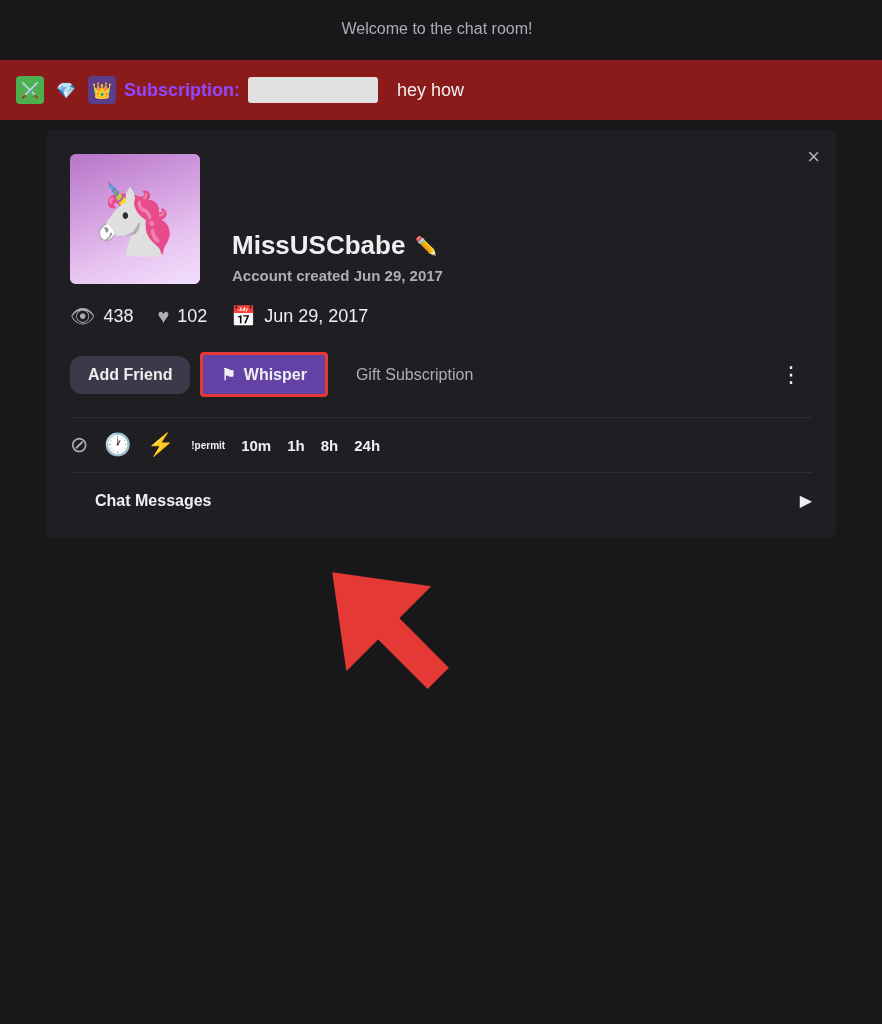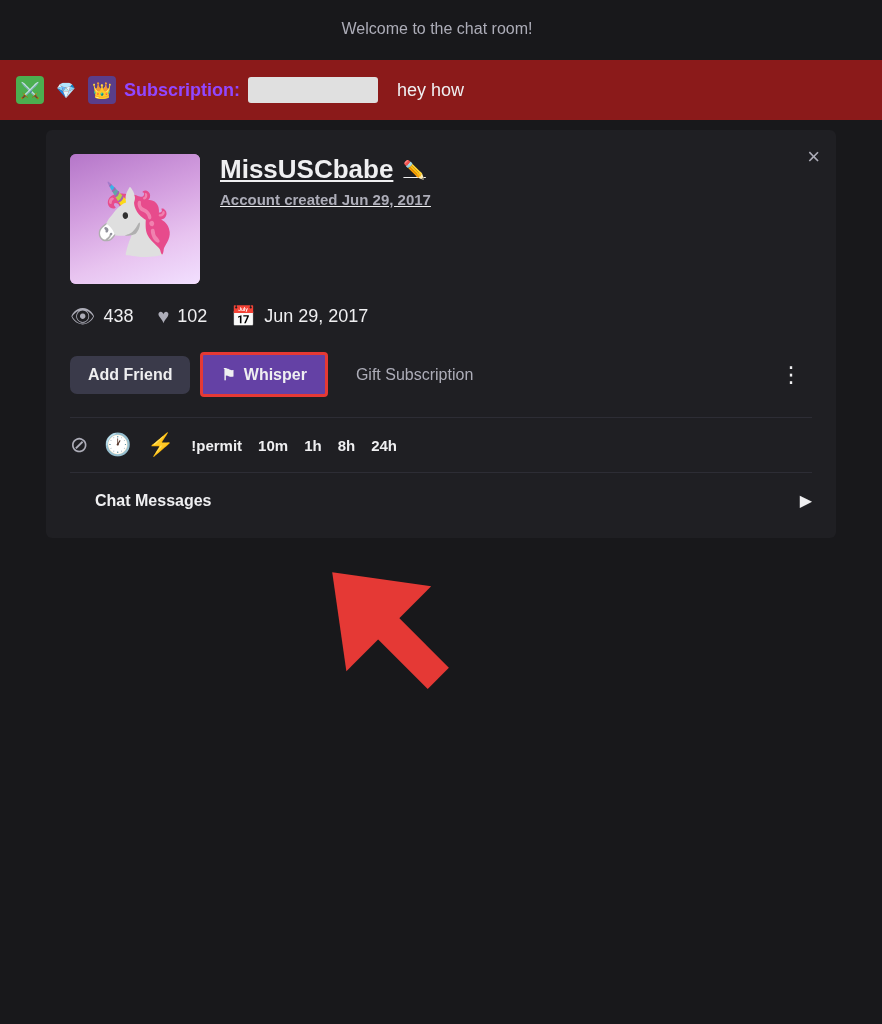--- a/index.html
+++ b/index.html
@@ -90,24 +90,23 @@
       background: none;
       border: none;
       color: #adadb8;
       font-size: 22px;
       cursor: pointer;
       line-height: 1;
     }
 
     .user-header {
       display: flex;
-      align-items: flex-start;
-      gap: 20px;
+      align-items: flex-end;
+      gap: 32px;
       margin-bottom: 20px;
-      text-decoration: underline;
     }
 
     .user-avatar {
       width: 130px;
       height: 130px;
       border-radius: 6px;
       background: linear-gradient(135deg, #9b59b6, #c39bd3, #f8c8d4);
       display: flex;
       align-items: center;
       justify-content: center;
@@ -187,21 +186,21 @@
     .actions-row {
       display: flex;
       align-items: center;
       gap: 10px;
       margin-bottom: 20px;
     }
 
     .btn-add-friend {
       background: #3a3a4a;
       border: none;
-      border-radius: 7px;
+      border-radius: 12px;
       color: #efeff1;
       font-size: 16px;
       font-weight: bold;
       padding: 10px 18px;
       cursor: pointer;
       white-space: nowrap;
     }
 
     .btn-whisper {
       background: #6441a5;
@@ -250,21 +249,21 @@
     }
 
     .mod-icon {
       font-size: 22px;
       color: #adadb8;
       cursor: pointer;
     }
 
     .mod-label {
       color: #efeff1;
-      font-size: 15px;
+      font-size: 10px;
       font-weight: 600;
       text-align: center;
     }
 
     .mod-time {
       color: #efeff1;
       font-size: 15px;
       cursor: pointer;
       font-weight: 700;
     }

